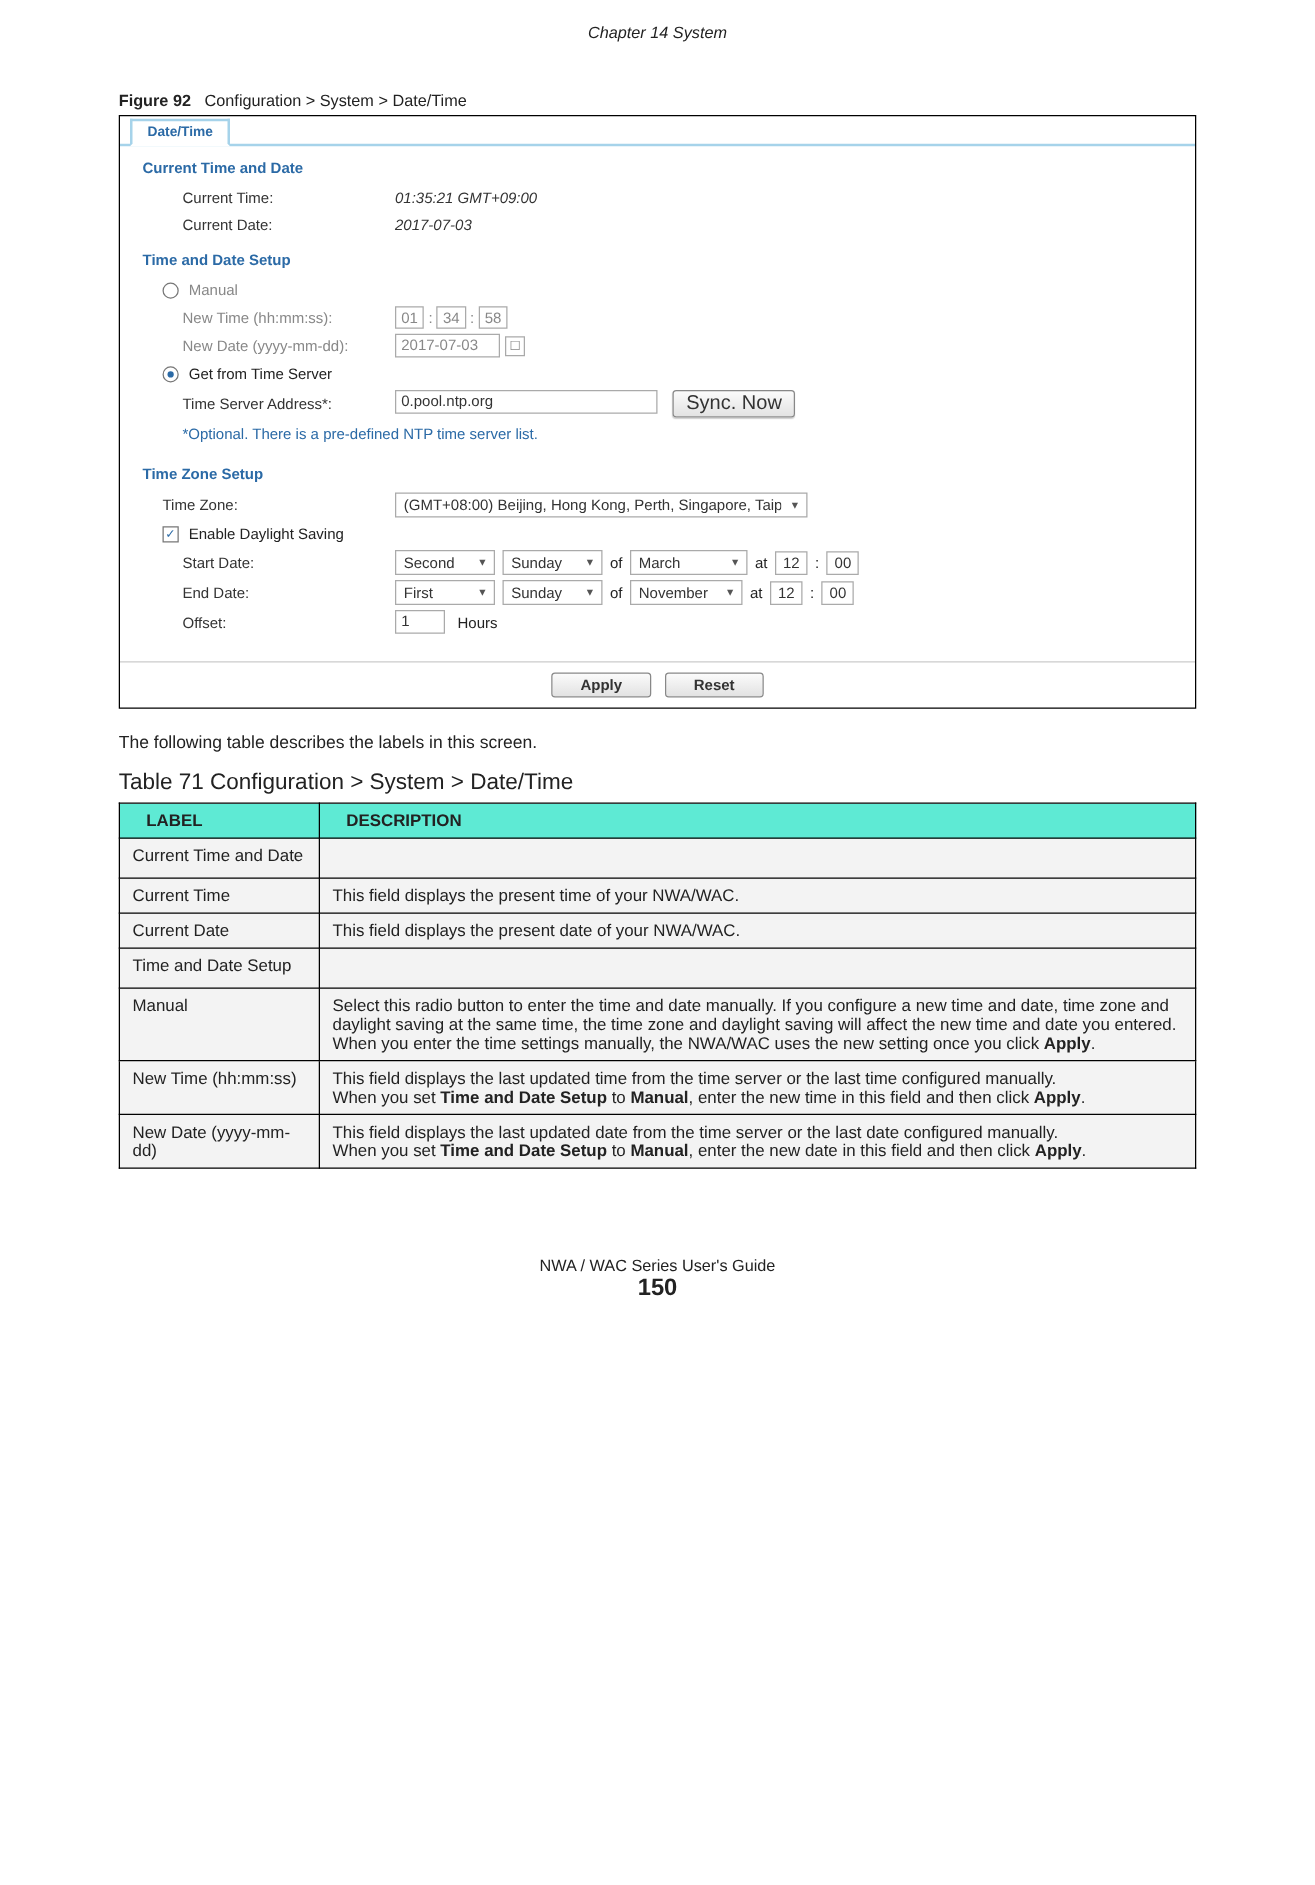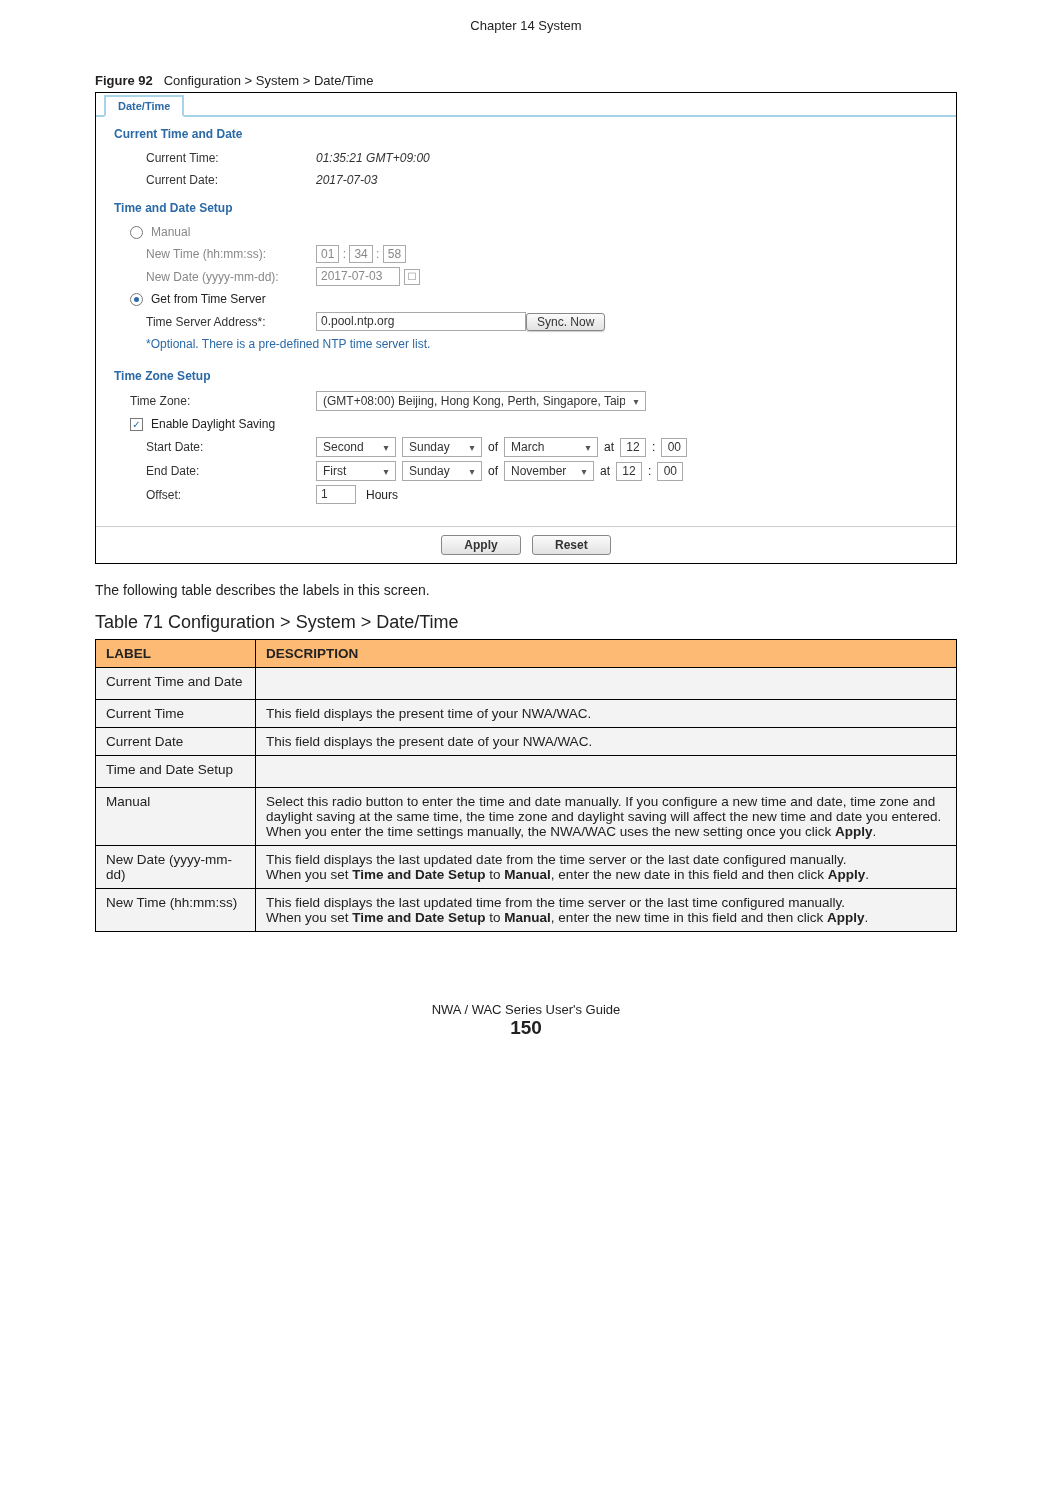--- a/index.html
+++ b/index.html
@@ -11,20 +11,21 @@
     background: #fff;
     width: 1052px;
   }
   .page {
     padding: 18px 95px 30px 95px;
   }
   .chapter-header {
     text-align: center;
     font-size: 13px;
     margin-bottom: 40px;
+    font-style: italic;
   }
   .figure-caption {
     font-size: 13px;
     margin: 4px 0;
   }
   .figure-caption .bold { font-weight: bold; }
 
   
   .figure-box {
     border: 1px solid #000;
@@ -98,22 +99,22 @@
     height: 19px;
   }
   .txtbox.dark { color: #333; }
   .sync-btn {
     display: inline-block;
     border: 1px solid #888;
     border-radius: 3px;
     background: linear-gradient(#fbfbfb,#e2e2e2);
     padding: 1px 10px;
     color: #333;
-    font-size: 12px;
-    margin-left: 0;
+    font-size: 16px;
+    margin-left: 12px;
     box-shadow: 0 1px 1px rgba(0,0,0,0.2);
   }
   .note-text {
     color: #2b6aa6;
     padding: 4px 0 8px 50px;
     font-size: 12px;
   }
   .dropdown {
     display: inline-flex;
     align-items: center;
@@ -165,24 +166,24 @@
   }
   .table-caption { font-size: 18px; margin: 6px 0; }
 
   table.desc {
     width: 100%;
     border-collapse: collapse;
     font-size: 13.5px;
     border: 1px solid #000;
   }
   table.desc th {
-    background: #fdba74;
+    background: #5eead4;
     border: 1px solid #000;
     text-align: left;
-    padding: 6px 10px;
+    padding: 6px 21px;
     font-weight: bold;
   }
   table.desc td {
     border: 1px solid #000;
     padding: 6px 10px;
     vertical-align: top;
     background: #f3f3f3;
   }
   table.desc td.empty { height: 32px; }
   .footer {
@@ -244,21 +245,21 @@
         <span class="cal-icon">☐</span>
       </div>
     </div>
 
     <div class="radio-row">
       <span class="radio-dot"></span>
       <span>Get from Time Server</span>
     </div>
     <div class="row">
       <div class="label">Time Server Address*:</div>
-      <div style="display:flex;align-items:center;">
+      <div style="display:flex;align-items:flex-start;">
         <span class="txtbox dark" style="width:210px;text-align:left">0.pool.ntp.org</span>
         <span class="sync-btn">Sync. Now</span>
       </div>
     </div>
     <div class="note-text">*Optional. There is a pre-defined NTP time server list.</div>
 
     <div class="section-title">Time Zone Setup</div>
 
     <div class="row" style="padding-left:34px;">
       <div class="label" style="width:186px">Time Zone:</div>
@@ -359,26 +360,26 @@
         </tr>
         <tr>
           <td>Time and Date Setup</td>
           <td class="empty"></td>
         </tr>
         <tr>
           <td>Manual</td>
           <td>Select this radio button to enter the time and date manually. If you configure a new time and date, time zone and daylight saving at the same time, the time zone and daylight saving will affect the new time and date you entered. When you enter the time settings manually, the NWA/WAC uses the new setting once you click <b>Apply</b>.</td>
         </tr>
         <tr>
+          <td>New Time (hh:mm:ss)</td>
+          <td>This field displays the last updated time from the time server or the last time configured manually.<br>When you set <b>Time and Date Setup</b> to <b>Manual</b>, enter the new time in this field and then click <b>Apply</b>.</td>
+        </tr>
+        <tr>
           <td>New Date (yyyy-mm-dd)</td>
           <td>This field displays the last updated date from the time server or the last date configured manually.<br>When you set <b>Time and Date Setup</b> to <b>Manual</b>, enter the new date in this field and then click <b>Apply</b>.</td>
-        </tr>
-        <tr>
-          <td>New Time (hh:mm:ss)</td>
-          <td>This field displays the last updated time from the time server or the last time configured manually.<br>When you set <b>Time and Date Setup</b> to <b>Manual</b>, enter the new time in this field and then click <b>Apply</b>.</td>
         </tr>
       </tbody>
   </table>
 
   <div class="footer">
     <div>NWA / WAC Series User's Guide</div>
     <div class="pgnum">150</div>
   </div>
 </div>
 

